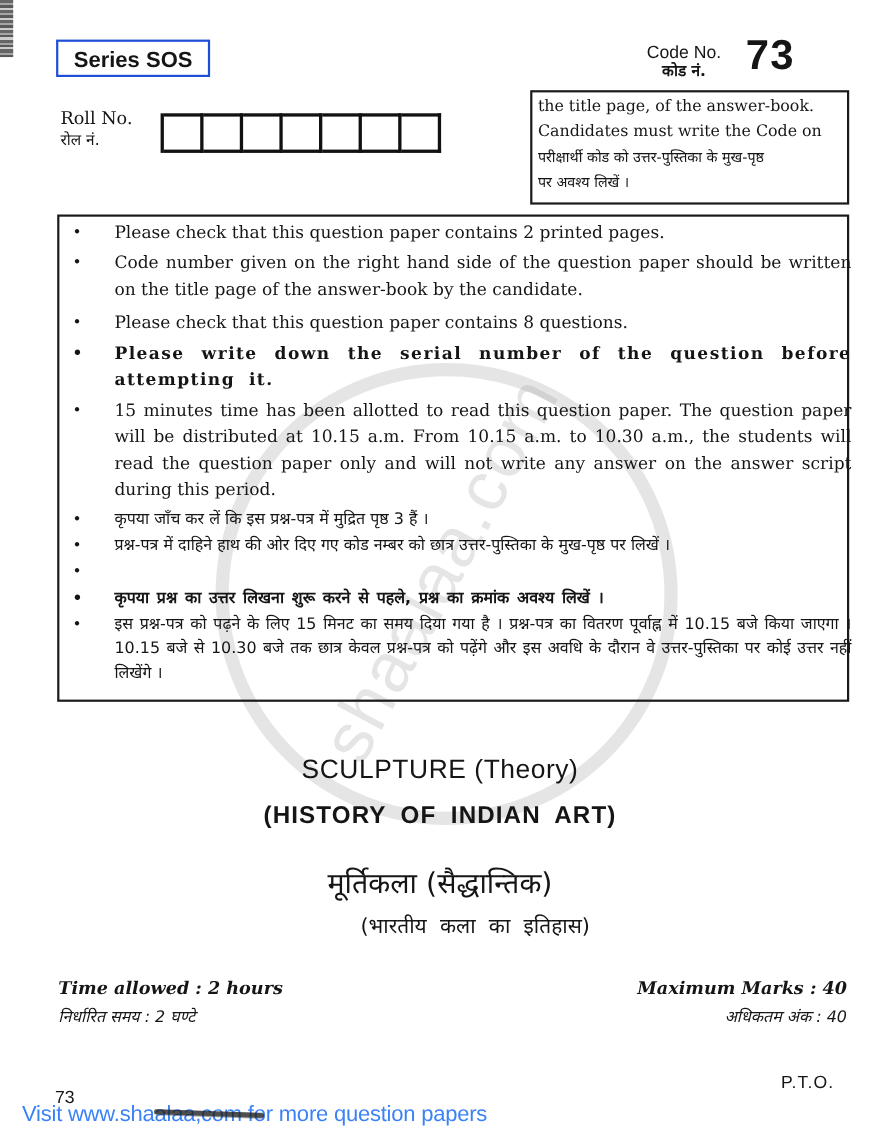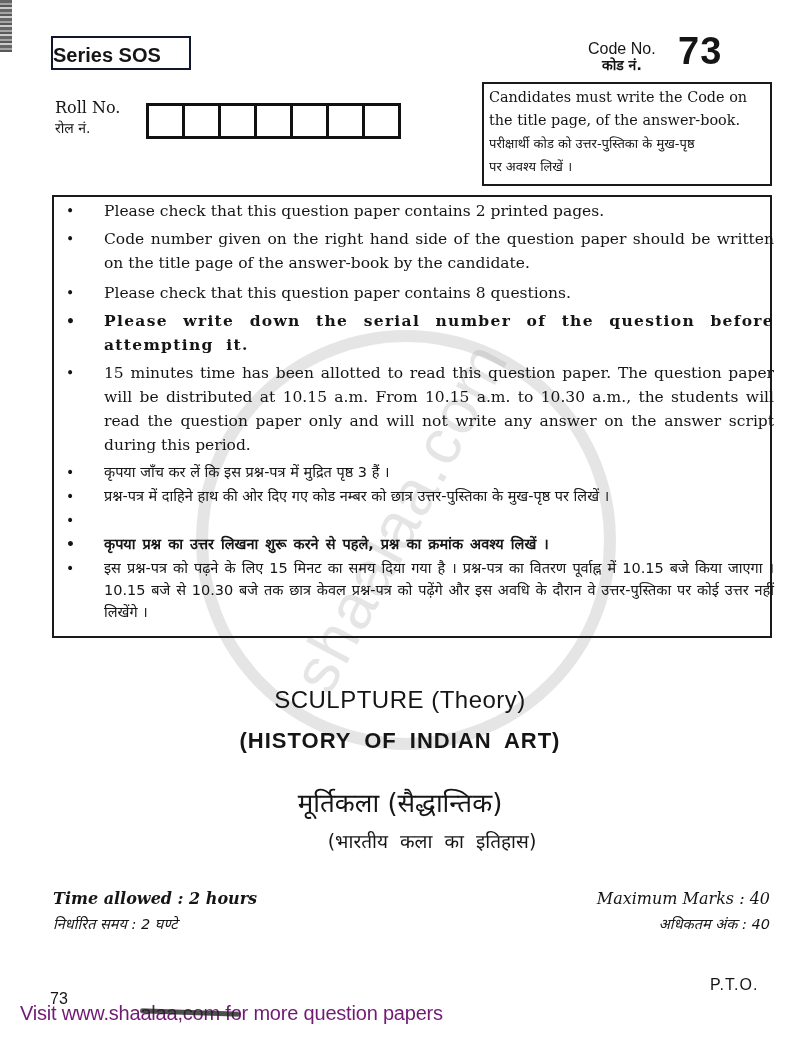--- a/index.html
+++ b/index.html
@@ -18,22 +18,22 @@
   .smudge { left:140px; top:1010px; width:100px; height:5px; background:#222; border-radius:3px;
     transform:rotate(2deg); filter:blur(.6px); opacity:.8; }
 
   
   .wm-circle { left:196px; top:330px; width:420px; height:420px; border-radius:50%;
     border:12px solid rgba(160,160,160,.28); box-sizing:border-box; }
   .wm-text { left:200px; top:480px; width:400px; text-align:center; font-size:64px;
     color:rgba(160,160,160,.28); transform:rotate(-62deg); transform-origin:center;
     font-family:"Liberation Sans", sans-serif; letter-spacing:2px; }
 
-  .series-box { left:51px; top:36px; width:140px; height:34px; border:2px solid #0f172a;
-    font-size:20px; font-weight:bold; line-height:34px; box-sizing:border-box; }
+  .series-box { left:51px; top:36px; width:140px; height:34px; border:2px solid #1d4ed8;
+    font-size:20px; font-weight:bold; line-height:34px; text-align:center; box-sizing:border-box; }
 
   .roll-label { left:55px; top:98px; font-size:16px; line-height:20px; }
   .roll-boxes { left:146px; top:103px; display:flex; border-left:3px solid #111; }
   .roll-box { width:33px; height:30px; border:3px solid #111; border-left:none; }
 
   .code-label { left:588px; top:40px; font-size:16px; text-align:center; line-height:17px; }
   .code-num { left:678px; top:30px; font-size:38px; font-weight:bold; letter-spacing:1px; }
 
   .code-box { left:482px; top:82px; width:290px; height:104px; border:2px solid #1a1a1a;
     box-sizing:border-box; padding:2px 5px; font-size:14.4px; line-height:23px; }
@@ -48,25 +48,25 @@
   .instr-list li.hi { font-family:"DejaVu Sans", sans-serif; font-size:14.5px; line-height:22px; }
   .instr-list li.hi.bold .txt { letter-spacing:0; word-spacing:2px; }
 
   .title1 { left:0; width:800px; top:686px; text-align:center; font-size:24px; font-weight:normal; letter-spacing:.5px; }
   .title2 { left:0; width:800px; top:728px; text-align:center; font-size:22px; font-weight:bold; letter-spacing:1px; word-spacing:6px; }
   .title3 { left:0; width:800px; top:784px; text-align:center; font-size:26px; font-family:"DejaVu Sans", sans-serif; }
   .title4 { left:0; width:800px; top:828px; text-align:center; font-size:19px; font-family:"DejaVu Sans", sans-serif; word-spacing:6px;margin-left:32px; }
 
   .time-en { left:53px; top:889px; font-size:16px; font-style:italic; font-weight:bold; }
   .time-hi { left:53px; top:913px; font-size:14.5px; font-style:italic; font-family:"DejaVu Sans", sans-serif; }
-  .marks-en { right:30px; top:889px; font-size:16px; font-style:italic; font-weight:normal; text-align:right; }
+  .marks-en { right:30px; top:889px; font-size:16px; font-style:italic; font-weight:bold; text-align:right; }
   .marks-hi { right:30px; top:913px; font-size:14.5px; font-style:italic; font-family:"DejaVu Sans", sans-serif; text-align:right; }
 
   .page-code { left:50px; top:990px; font-size:16px; }
-  .footer-link { left:20px; top:1002px; font-size:20px; color:#701a75; letter-spacing:-.2px; }
+  .footer-link { left:20px; top:1002px; font-size:20px; color:#3b82f6; letter-spacing:-.2px; }
   .pto { left:710px; top:976px; font-size:16px; letter-spacing:1px; }
 </style>
 </head>
 <body>
 
 <div class="abs scan-edge"></div>
 
 <div class="abs wm-circle"></div>
 <div class="abs wm-text">shaalaa.com</div>
 
@@ -86,22 +86,22 @@
   <div class="roll-box"></div>
 </div>
 
 <div class="abs code-label sans">
   <div>Code No.</div>
   <div style="font-family:'DejaVu Sans',sans-serif;font-weight:bold;font-size:14px;">कोड नं.</div>
 </div>
 <div class="abs code-num sans">73</div>
 
 <div class="abs code-box serif">
+  <div>the title page, of the answer-book.</div>
   <div>Candidates must write the Code on</div>
-  <div>the title page, of the answer-book.</div>
   <div style="font-family:'DejaVu Sans',sans-serif;font-size:13px;">परीक्षार्थी कोड को उत्तर-पुस्तिका के मुख-पृष्ठ</div>
   <div style="font-family:'DejaVu Sans',sans-serif;font-size:13px;">पर अवश्य लिखें ।</div>
 </div>
 
 <div class="abs instr-box">
   <ul class="instr-list">
     <li style="top:2px;">
       <span class="bullet">•</span>
       <span class="txt">Please check that this question paper contains 2 printed pages.</span>
     </li>

